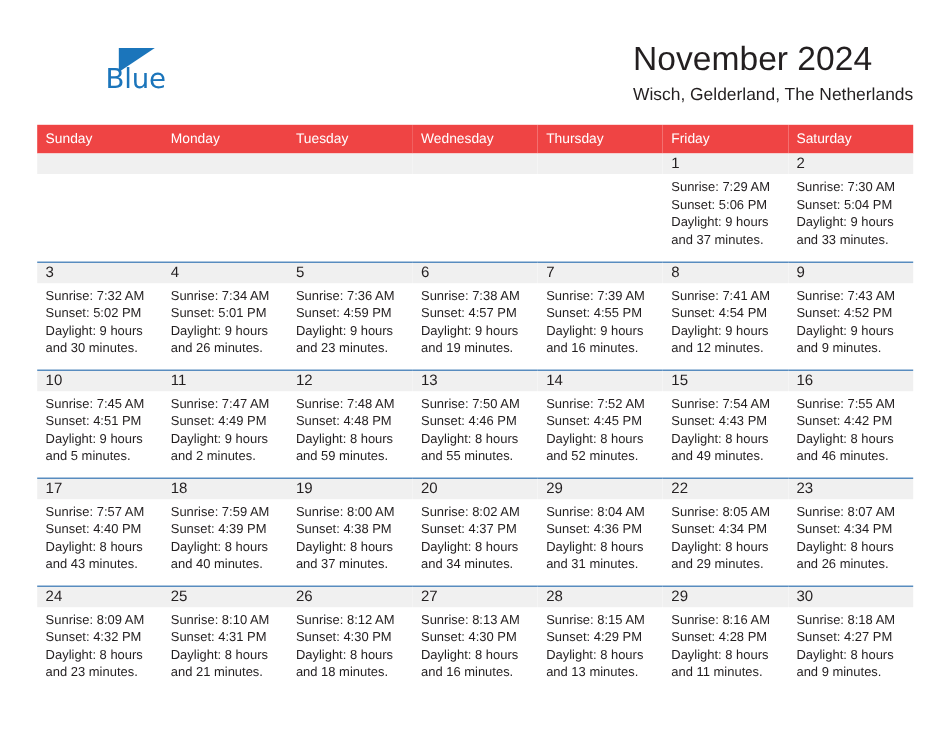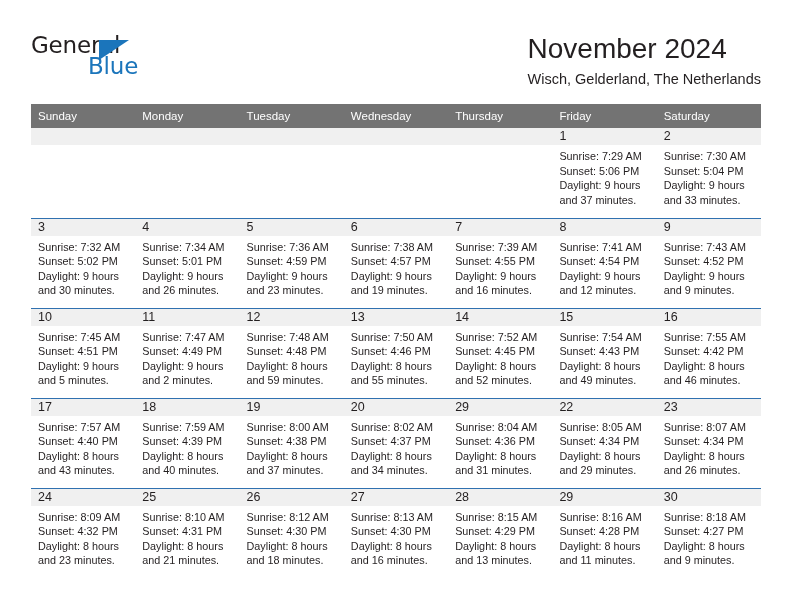--- a/index.html
+++ b/index.html
@@ -90,21 +90,21 @@
   .calendar {
     position: absolute;
     left: 31px;
     top: 104px;
     width: 730px;
     border-collapse: collapse;
     table-layout: fixed;
   }
 
   .calendar th {
-    background: #737373;
+    background: #ef4444;
     color: #ffffff;
     font-size: 11.5px;
     font-weight: normal;
     text-align: left;
     padding: 6px 0 6px 7px;
     height: 10px;
     border: none;
   }
 
   .week-row {
@@ -146,21 +146,20 @@
   }
 </style>
 </head>
 <body>
 
 <div class="page">
 
   <div class="top-bar">
 
     <div class="brand">
-      <span class="brand-general">General</span>
       <span class="brand-triangle"></span>
       <span class="brand-blue">Blue</span>
     </div>
 
     <div class="titles">
       <div class="cal-title">November 2024</div>
       <div class="cal-subtitle">Wisch, Gelderland, The Netherlands</div>
     </div>
 
   </div>

